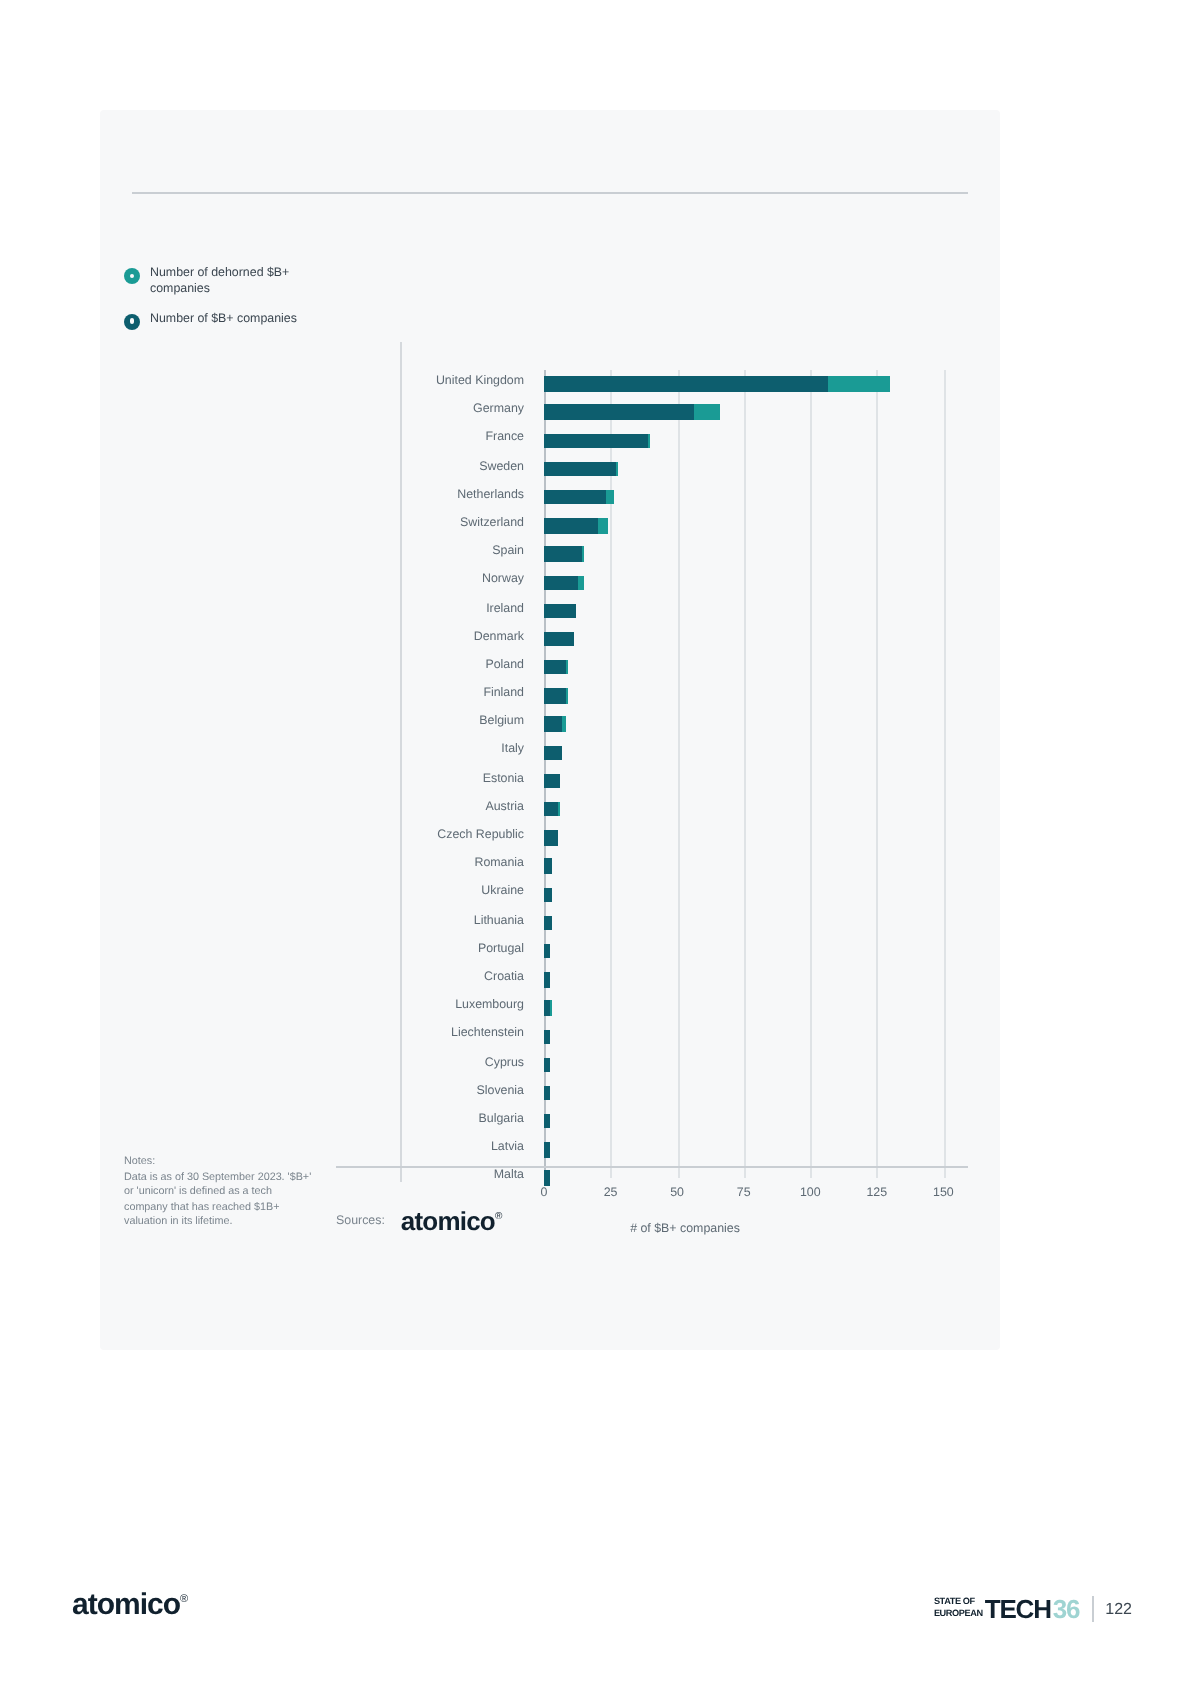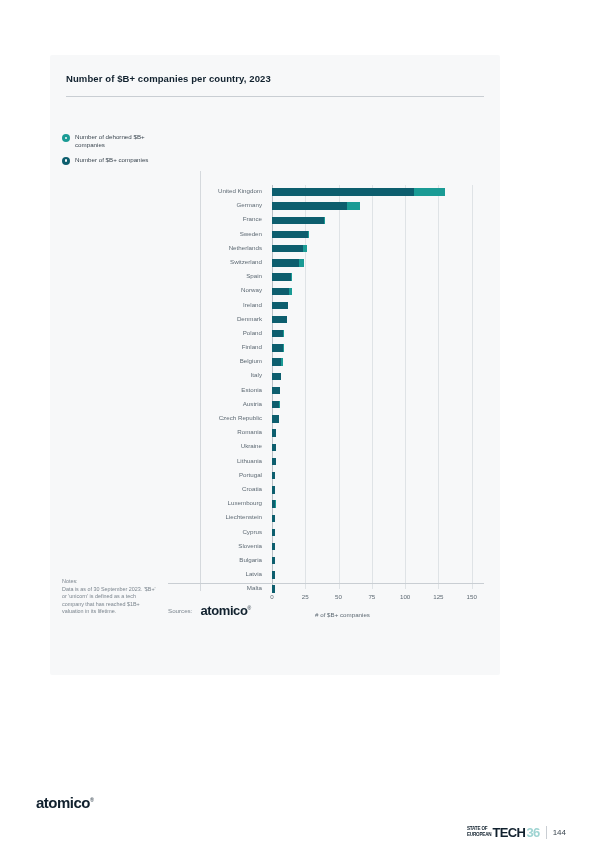--- a/index.html
+++ b/index.html
@@ -200,21 +200,21 @@
     letter-spacing: -0.5px;
     color: #11212e;
   }
   .footer-logo .reg {
     font-size: 5.5px;
     vertical-align: super;
     font-weight: normal;
   }
   .footer-right {
     position: absolute;
-    right: 34px; top: 824px;
+    right: 34px; top: 796px;
     display: flex;
     align-items: center;
     height: 16px;
   }
   .badge-stack {
     display: flex;
     flex-direction: column;
     justify-content: center;
     height: 13px;
     margin-right: 1px;
@@ -249,21 +249,20 @@
     color: #3b4650;
   }
 </style>
 </head>
 <body>
 
 <div class="page">
 
   <div class="card">
 
-    <div class="card-title">Number of $B+ companies per country, 2023</div>
     <div class="title-rule"></div>
 
     <div class="legend">
       <div class="legend-item">
         <span class="legend-dot c1"></span>
         <span class="legend-label">Number of dehorned $B+ companies</span>
       </div>
       <div class="legend-item">
         <span class="legend-dot c2"></span>
         <span class="legend-label">Number of $B+ companies</span>
@@ -562,16 +561,16 @@
   <div class="footer-logo"><span>atomico</span><span class="reg">®</span></div>
 
   <div class="footer-right">
     <span class="badge-stack">
       <span>STATE OF</span>
       <span>EUROPEAN</span>
     </span>
     <span class="badge-tech">TECH</span>
     <span class="badge-23">36</span>
     <span class="badge-sep"></span>
-    <span class="badge-page">144</span>
+    <span class="badge-page">122</span>
   </div>
 
 </div>
 
 </body></html>

